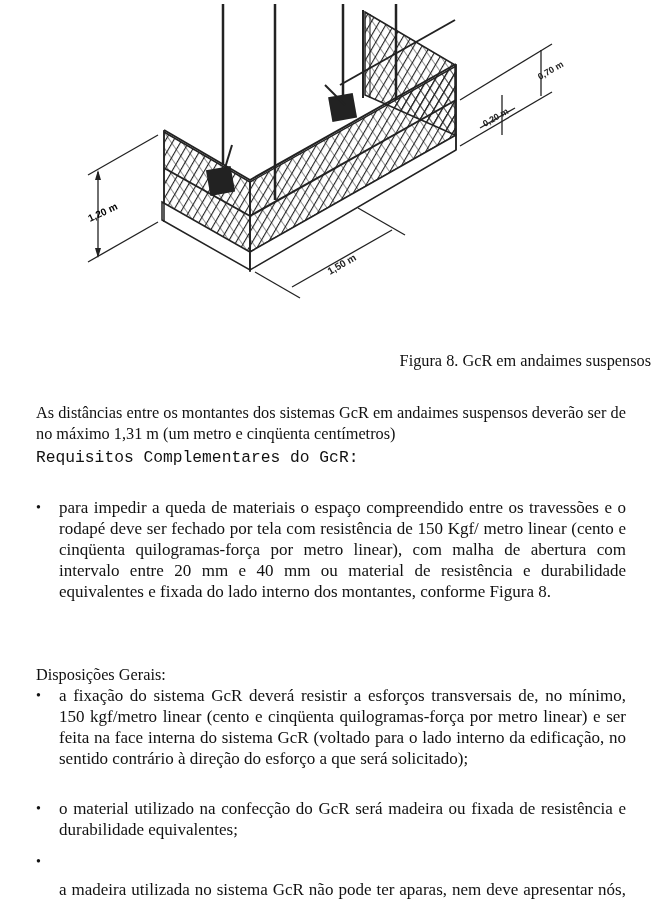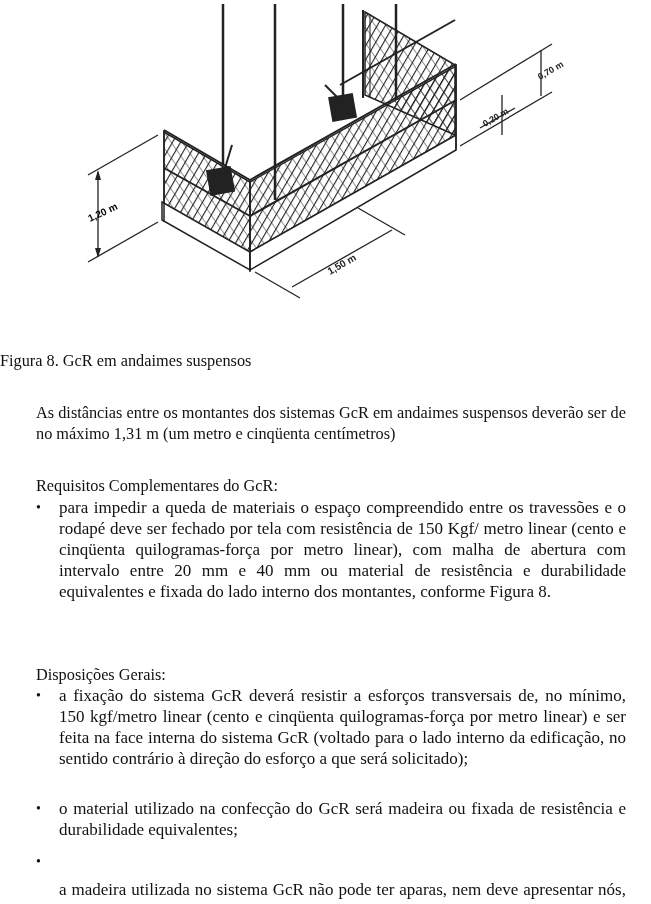--- a/index.html
+++ b/index.html
@@ -1,20 +1,20 @@
 <!DOCTYPE html>
 <html><head>
   <meta charset="utf-8">
   <style>
     html, body { margin: 0; padding: 0; background: #ffffff; }
     body { width: 651px; height: 904px; overflow: hidden; position: relative;
            font-family: "Liberation Serif", "DejaVu Serif", serif; color: #111; }
     .figure { position: absolute; left: 60px; top: 0; width: 540px; height: 310px; }
     .figure svg { width: 540px; height: 310px; display: block; }
-    .caption { position: absolute; left: 0; width: 651px; top: 351px; text-align: left;
+    .caption { position: absolute; left: 0; width: 651px; top: 351px; text-align: right;
                font-size: 16.3px; line-height: 20px; }
     .para { position: absolute; left: 36px; width: 590px; font-size: 16.3px; line-height: 21px;
             text-align: justify; text-align-last: left; }
     .heading { position: absolute; left: 36px; font-size: 16.3px; line-height: 21px; }
     .bullet-item { position: absolute; left: 36px; width: 590px; }
     .bullet-dot { position: absolute; left: 0; top: 0; width: 22px; font-size: 14px; line-height: 21px; }
     .bullet-text { margin-left: 23px; font-size: 17px; line-height: 21px; text-align: justify;
                    text-align-last: left; }
     .bullet-text.last-justify { text-align-last: justify; margin-top: 28px; }
   </style>
@@ -99,21 +99,21 @@
     </g>
     <text x="480" y="80" font-family="Liberation Sans, sans-serif" font-size="9" font-weight="bold" fill="#222" transform="rotate(-30 480 80)">0,70 m</text>
     <text x="425" y="127" font-family="Liberation Sans, sans-serif" font-size="9" font-weight="bold" fill="#222" transform="rotate(-30 425 127)">0,20 m</text>
   </svg>
 </div>
 
 <div class="caption">Figura 8. GcR em andaimes suspensos</div>
 
 <div class="para" style="top:402px;">As distâncias entre os montantes dos sistemas GcR em andaimes suspensos deverão ser de no máximo 1,31 m (um metro e cinqüenta centímetros)</div>
 
-<div class="heading" style="top:475px;">Requisitos Complementares do GcR:</div>
+<div class="heading" style="top:447px;font-family:Liberation Mono, monospace;">Requisitos Complementares do GcR:</div>
 
 <div class="bullet-item" style="top:497px;">
   <span class="bullet-dot">•</span>
   <div class="bullet-text">para impedir a queda de materiais o espaço compreendido entre os travessões e o rodapé deve ser fechado por tela com resistência de 150 Kgf/ metro linear (cento e cinqüenta quilogramas-força por metro linear), com malha de abertura com intervalo entre 20 mm e 40 mm ou material de resistência e durabilidade equivalentes e fixada do lado interno dos montantes, conforme Figura 8.</div>
 </div>
 
 <div class="heading" style="top:664px;">Disposições Gerais:</div>
 
 <div class="bullet-item" style="top:685px;">
   <span class="bullet-dot">•</span>

